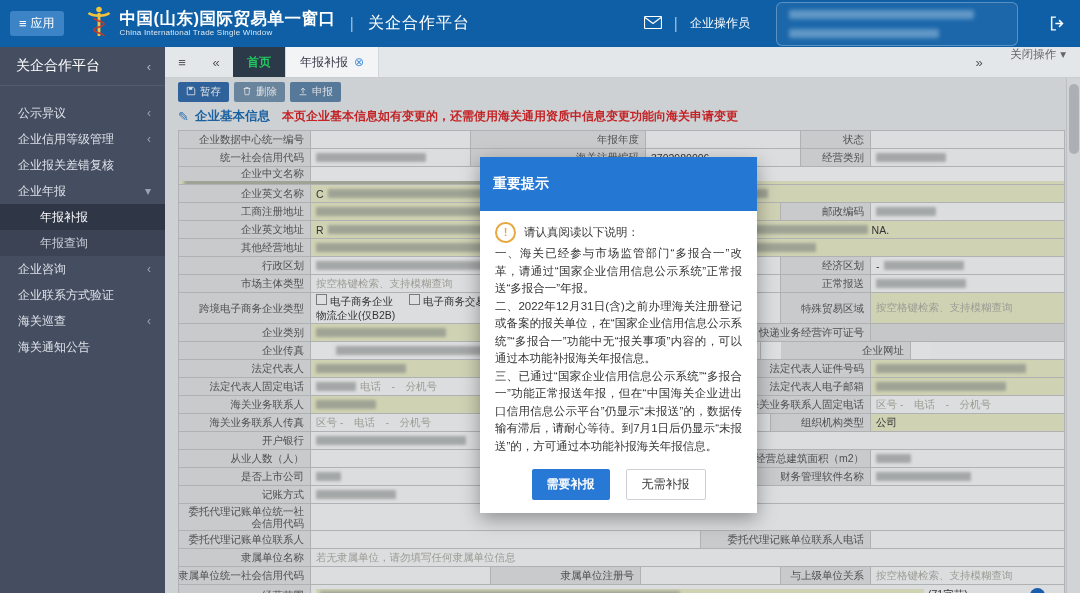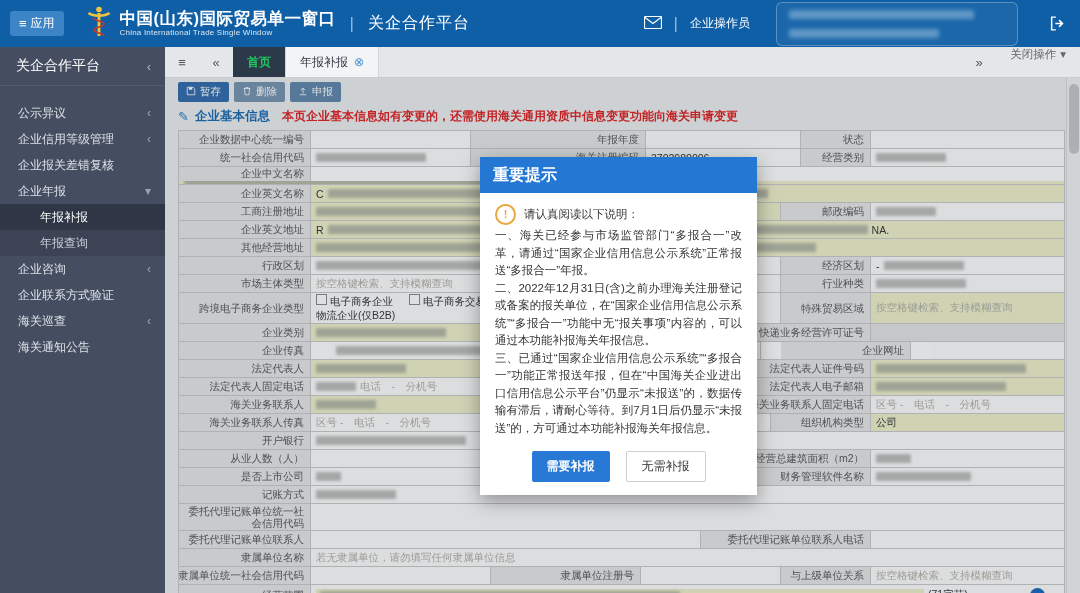--- a/index.html
+++ b/index.html
@@ -74,21 +74,21 @@
   .cbwrap{display:flex;flex-wrap:wrap;align-items:center;column-gap:16px;line-height:14px;width:100%;}
   .cbox{width:9px;height:9px;border:1px solid #888;background:#fff;display:inline-block;margin-right:3px;flex:none;}
   .brk{flex-basis:100%;height:0;}
   .bar{height:13px;background:#eef0c9;display:flex;align-items:center;padding:0 4px;flex:none;}
   .bar .chip{width:60%;}
   .dots{width:15px;height:15px;border-radius:50%;background:#1565c0;color:#fff;font-size:5px;letter-spacing:1px;display:flex;align-items:center;justify-content:center;margin-right:14px;cursor:pointer;flex:none;}
   .spacer{flex:1;}
 
   
   .modal{position:absolute;left:480px;top:157px;width:277px;background:#fff;box-shadow:0 6px 18px rgba(0,0,0,.35);z-index:30;}
-  .m-head{height:30px;background:#2478d4;color:#fff;font-size:16px;font-weight:bold;display:flex;align-items:center;padding:3px 13px;}
+  .m-head{height:30px;background:#2478d4;color:#fff;font-size:14px;font-weight:bold;display:flex;align-items:center;padding:12px 13px;}
   .m-body{padding:11px 15px 2px;font-size:11.5px;color:#333;line-height:17.5px;}
   .m-intro{display:flex;align-items:center;gap:8px;margin-bottom:2px;}
   .w-icon{width:17px;height:17px;border:2px solid #e7a93f;border-radius:50%;color:#e7a93f;font-weight:bold;font-size:11px;display:flex;align-items:center;justify-content:center;flex:none;}
   .m-p{text-align:justify;}
   .m-foot{display:flex;justify-content:center;gap:16px;padding:12px 0 13px;}
   .btn-pri{background:#2878d6;color:#fff;border:none;font-size:12px;font-weight:bold;padding:6px 15px;border-radius:2px;cursor:pointer;}
   .btn-sec{background:#fff;color:#333;border:1px solid #cdd0d5;font-size:12px;padding:6px 15px;border-radius:2px;cursor:pointer;}
 </style>
 </head>
 <body>
@@ -301,21 +301,21 @@
               <div class="cell val" style="flex: 1 1 0%;">
                 <span>-</span>
                 <span class="chip" style="width: 80px;"></span>
               </div>
             </div>
             <div class="frow" style="height: 17px;">
               <div class="cell lbl" style="width: 132px;">市场主体类型</div>
               <div class="cell val" style="width: 470px;">
                 <span class="ph">按空格键检索、支持模糊查询</span>
               </div>
-              <div class="cell lbl" style="width: 90px;">行业种类</div>
+              <div class="cell lbl" style="width: 90px;">正常报送</div>
               <div class="cell val" style="flex: 1 1 0%;">
                 <span class="chip" style="width: 90px;"></span>
               </div>
             </div>
             <div class="frow tall" style="height: 30px;">
               <div class="cell lbl" style="width: 132px;">跨境电子商务企业类型</div>
               <div class="cell val" style="width: 470px;">
                 <div class="cbwrap">
                   <span class="cbitem"><span class="cbox"></span><span>电子商务企业</span></span>
                   <span class="cbitem"><span class="cbox"></span><span>电子商务交易平台</span></span>

